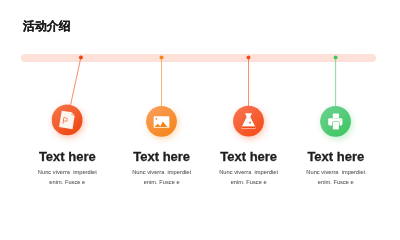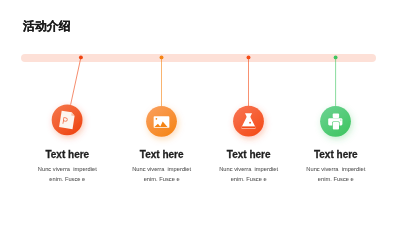--- a/index.html
+++ b/index.html
@@ -15,21 +15,21 @@
 
   .bar{position:absolute;left:21px;top:53.5px;width:355px;height:8px;border-radius:4px;background:#fde0d7;}
 
   svg.layer{position:absolute;left:0;top:0;width:400px;height:225px;}
 
   .col{position:absolute;width:120px;text-align:center;top:150px;}
   .col-1{left:7.3px;}
   .col-2{left:101.7px;}
   .col-3{left:188.7px;}
   .col-4{left:275.8px;}
-  .col .h{font-size:10px;font-weight:700;color:#1f1f1f;line-height:1;white-space:nowrap;
+  .col .h{font-size:13px;font-weight:700;color:#1f1f1f;line-height:1;white-space:nowrap;
           -webkit-text-stroke:0.3px #1f1f1f;}
   .col .p{font-size:5.7px;color:#565656;line-height:1.78;margin-top:4px;letter-spacing:.02px;
           -webkit-text-stroke:0.06px #565656;white-space:pre;}
 </style>
 </head>
 <body>
 
 <div class="slide">
 
   <div class="title">活动介绍</div>

